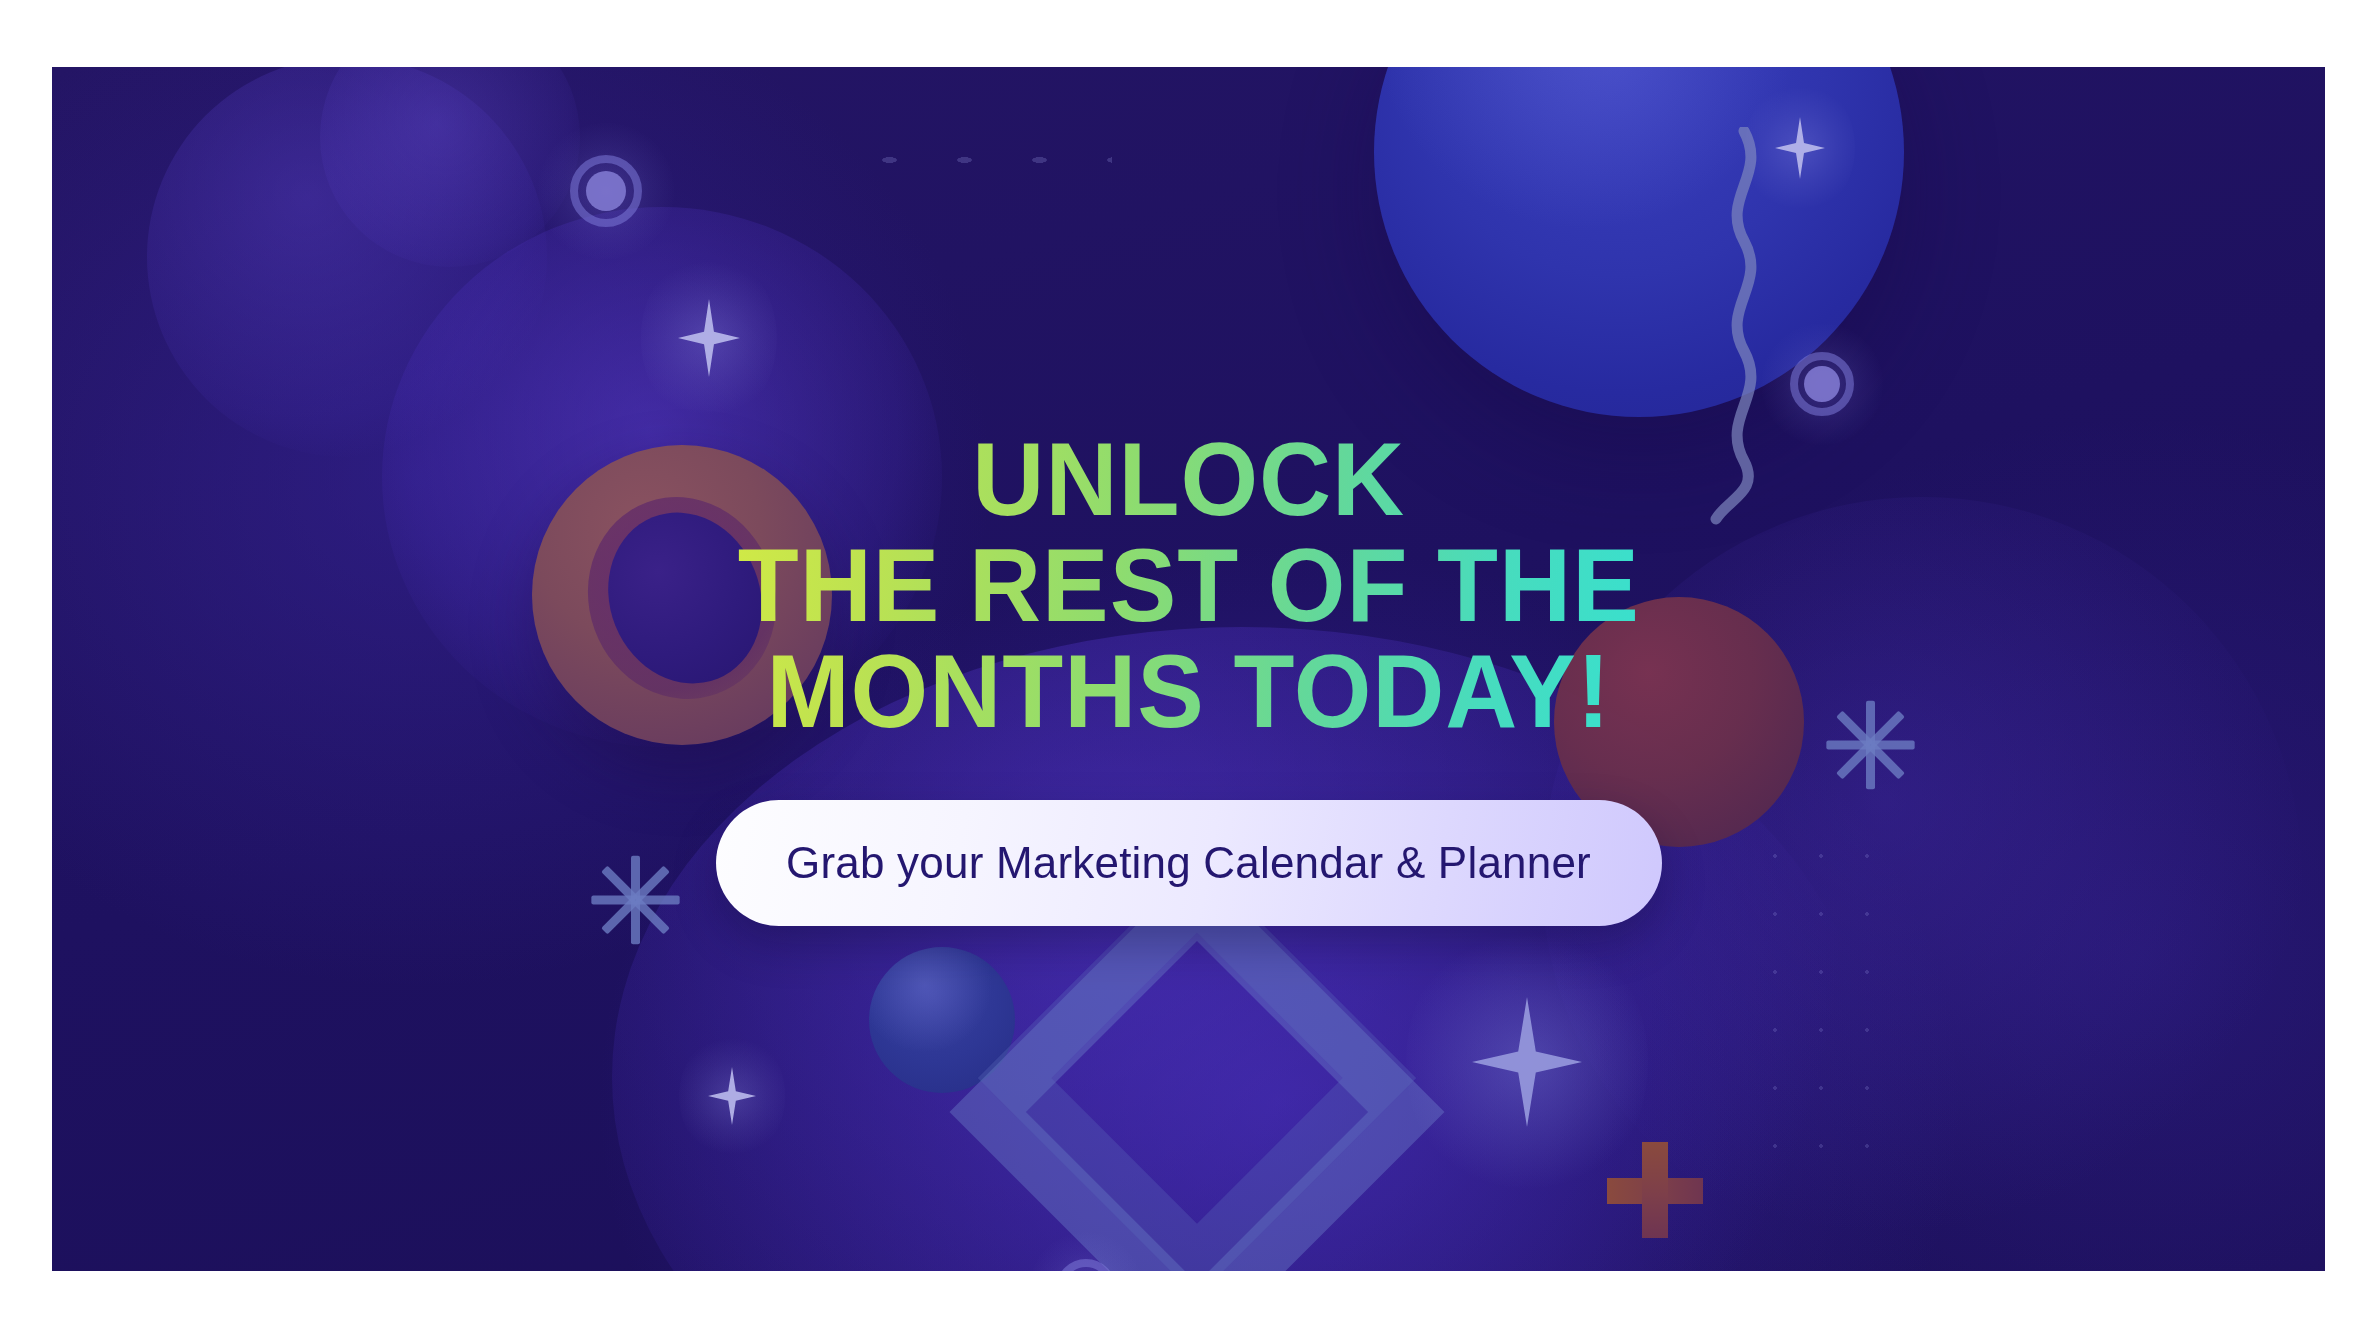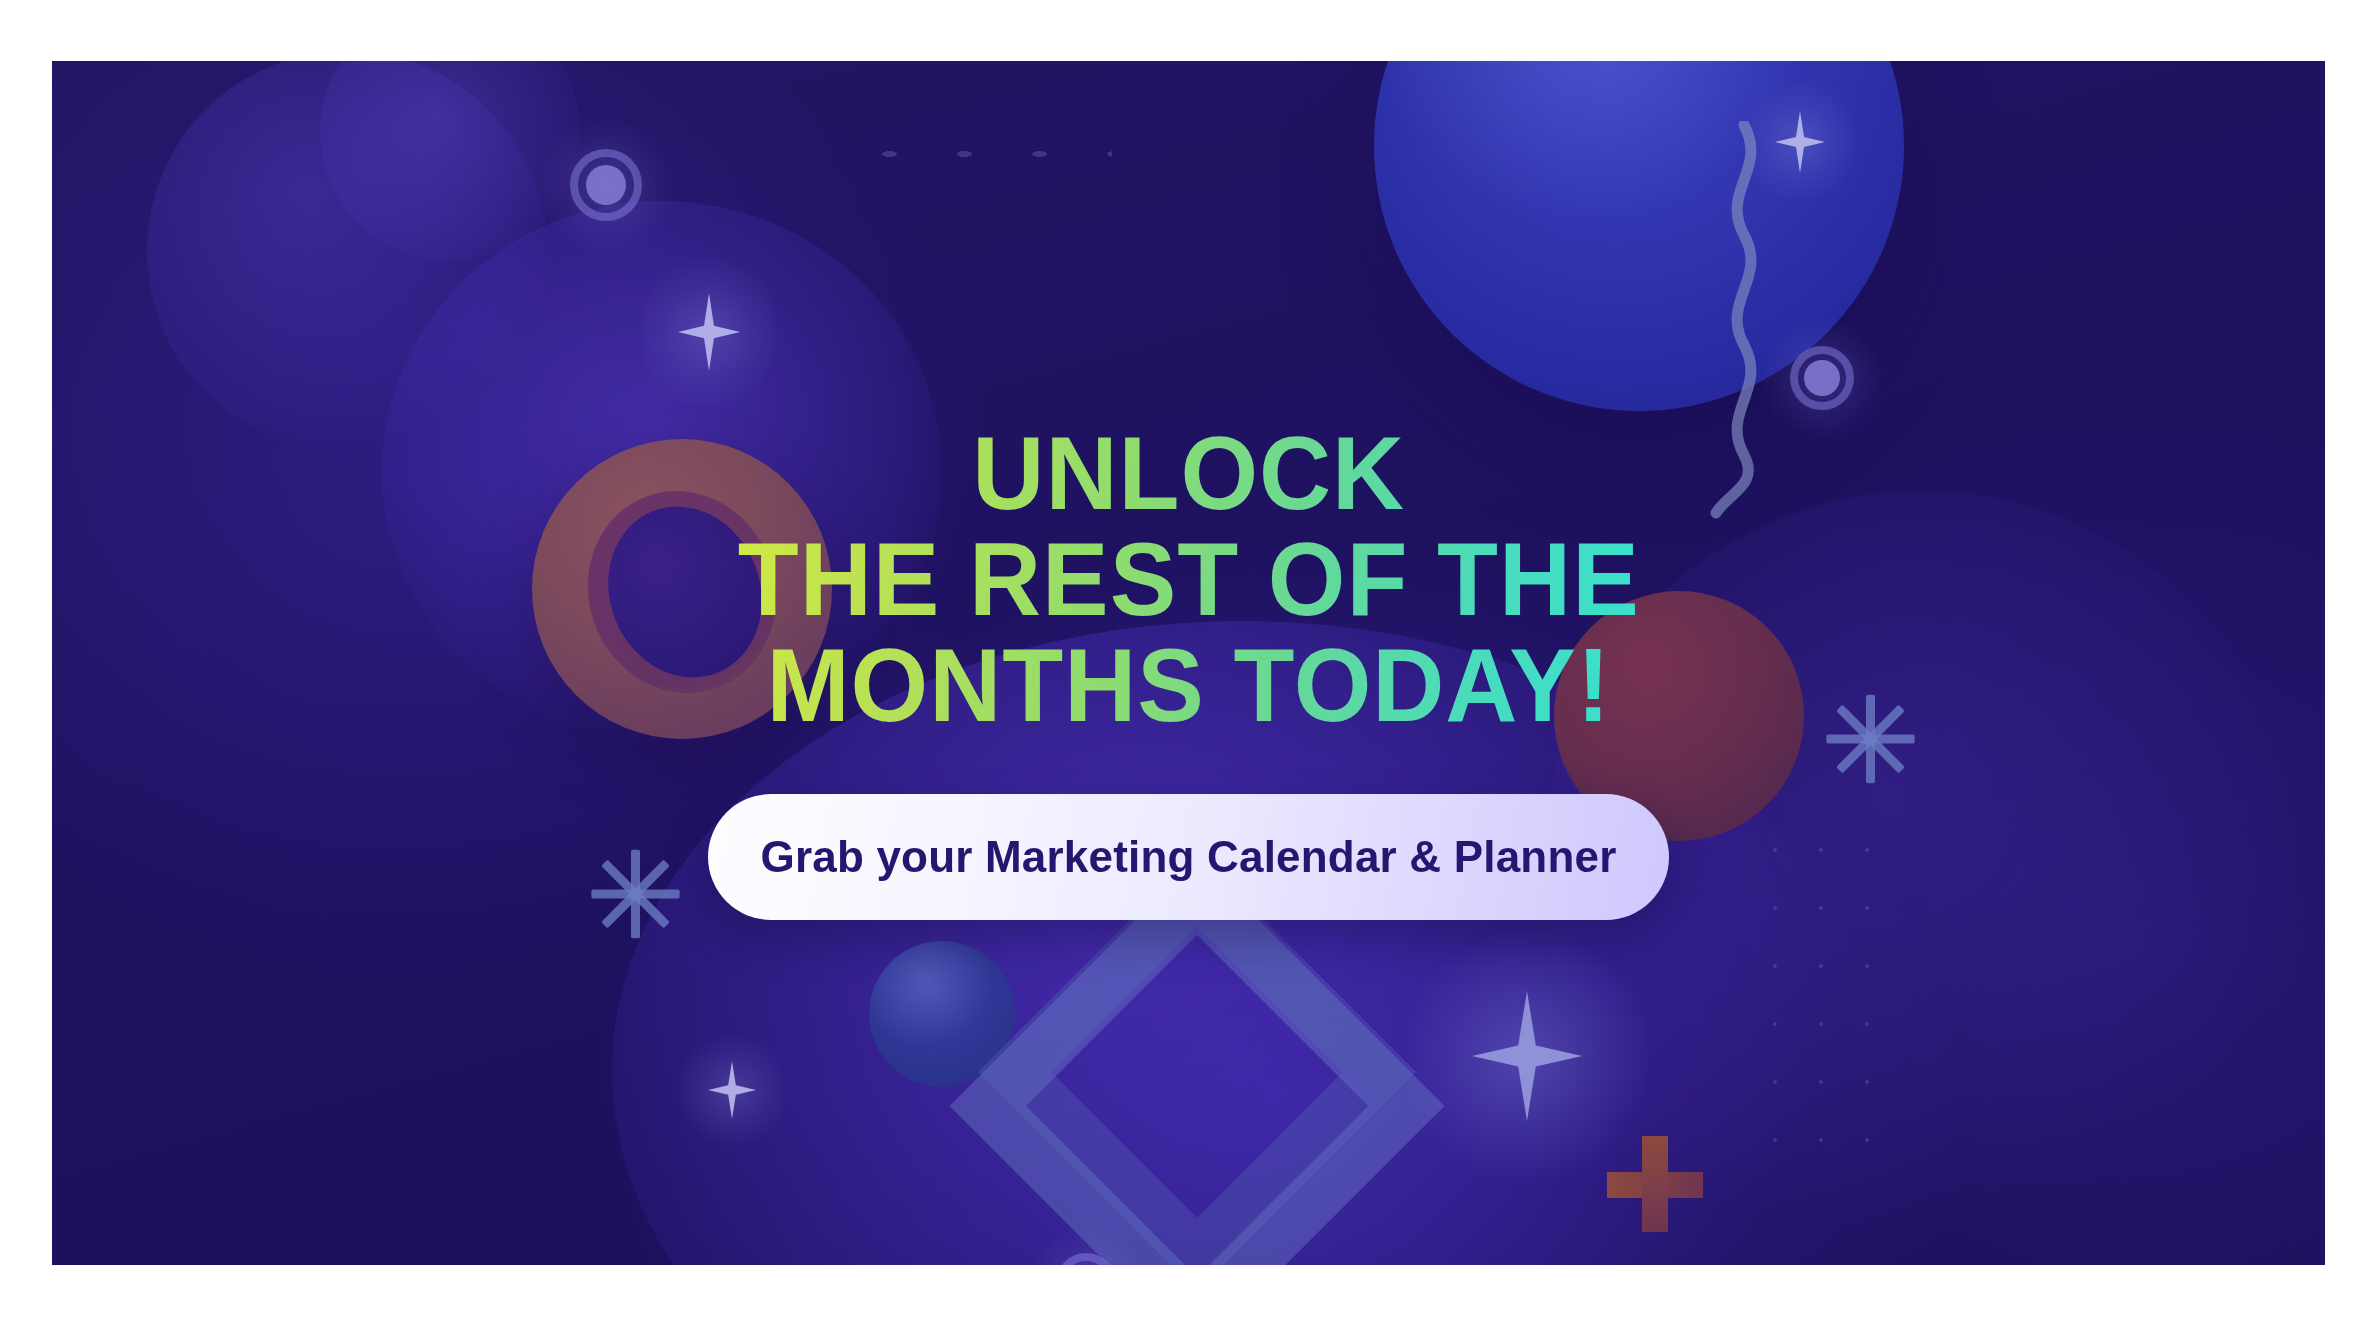--- a/index.html
+++ b/index.html
@@ -7,21 +7,21 @@
   html, body {
     width:2377px; height:1319px;
     background:#ffffff;
     font-family:"Liberation Sans", sans-serif;
     overflow:hidden;
   }
 
   
   #banner-canvas{
     position:absolute;
-    left:52px; top:61px;
+    left:52px; top:67px;
     width:2273px; height:1204px;
     background:#1e1160;
     overflow:hidden;
   }
   
   #canvas-wash{
     position:absolute; inset:0;
     background:
       radial-gradient(1100px 900px at 54% 86%, rgba(70,46,190,.55) 0%, rgba(70,46,190,0) 62%),
       radial-gradient(900px 800px at 16% 34%, rgba(62,42,170,.42) 0%, rgba(62,42,170,0) 64%),
@@ -229,21 +229,21 @@
 
   #cta-button{
     margin-top:56px;
     min-width:946px;
     height:126px;
     border-radius:63px;
     border:none;
     background:linear-gradient(100deg,#fdfdff 0%, #f6f5ff 26%, #ece9ff 52%, #ddd8fe 76%, #cfc8fd 100%);
     color:#241770;
     font-family:"Liberation Sans", sans-serif;
-    font-weight:bold;
+    font-weight:normal;
     font-size:44px;
     letter-spacing:.2px;
     cursor:pointer;
     box-shadow:0 18px 44px rgba(14,6,46,.30);
     display:flex; align-items:center; justify-content:center;
     padding:0 52px;
   }
 </style>
 </head>
 <body>

